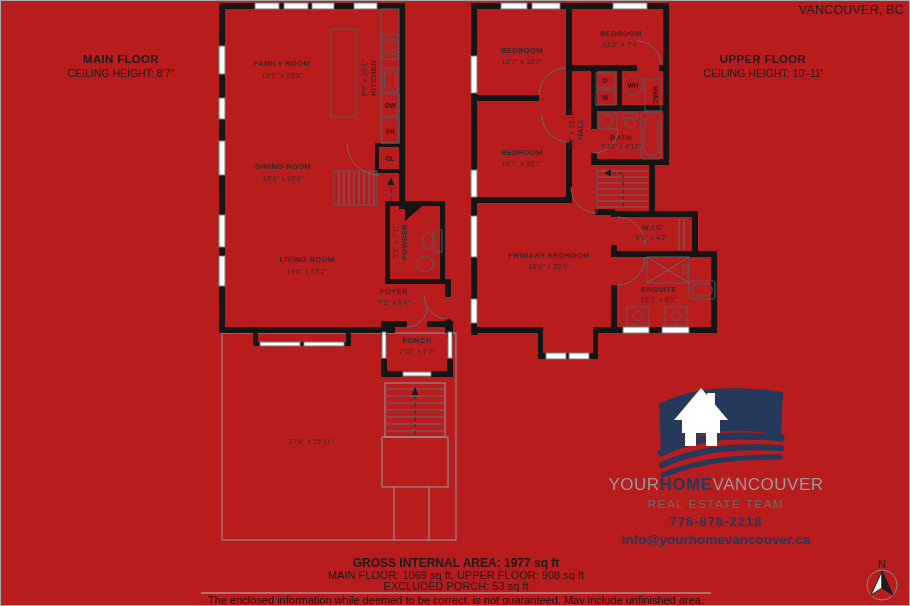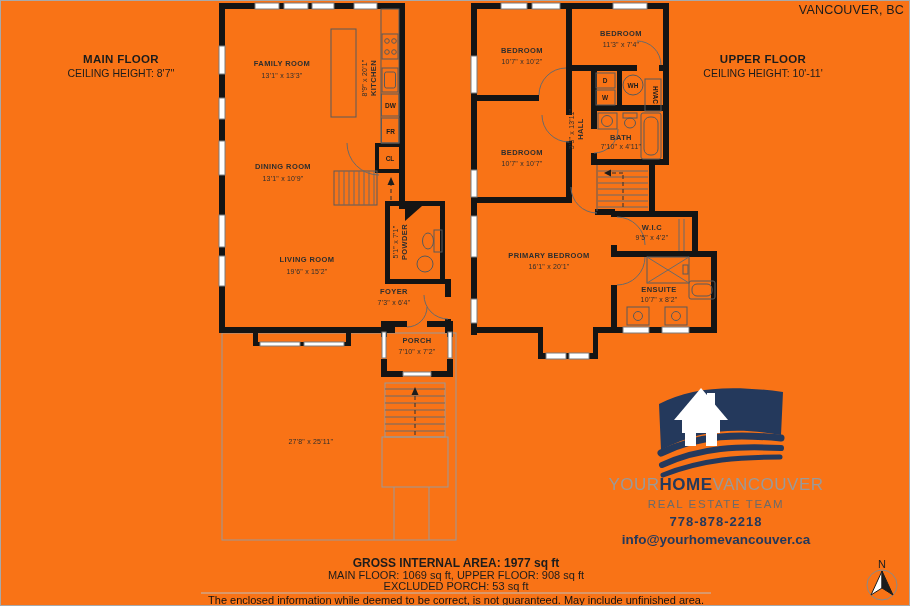--- a/index.html
+++ b/index.html
@@ -1,16 +1,16 @@
 <!DOCTYPE html>
 <html><head>
 <meta charset="utf-8">
 <style>
   html,body{margin:0;padding:0;background:#fff;}
-  .page{position:relative;width:910px;height:606px;background:#f97316;box-sizing:border-box;
+  .page{position:relative;width:910px;height:606px;background:#b91c1c;box-sizing:border-box;
         border:1px solid #a9a9a9;overflow:hidden;font-family:"Liberation Sans",sans-serif;}
   svg{display:block;}
   svg text{font-family:"Liberation Sans",sans-serif;fill:#1c1c1c;}
   .wall{fill:#141414;}
   .thin{fill:none;stroke:#5a5a5a;stroke-width:1;}
   .soft{fill:none;stroke:#9a9a9a;stroke-width:1;}
   .win{fill:#ffffff;stroke:#7d7d7d;stroke-width:1;}
   .arc{fill:none;stroke:#6a6a6a;stroke-width:1;}
   .tread{stroke:#6a6a6a;stroke-width:1;}
   .dash{stroke:#2e2e2e;stroke-width:1;stroke-dasharray:4 3;fill:none;}

